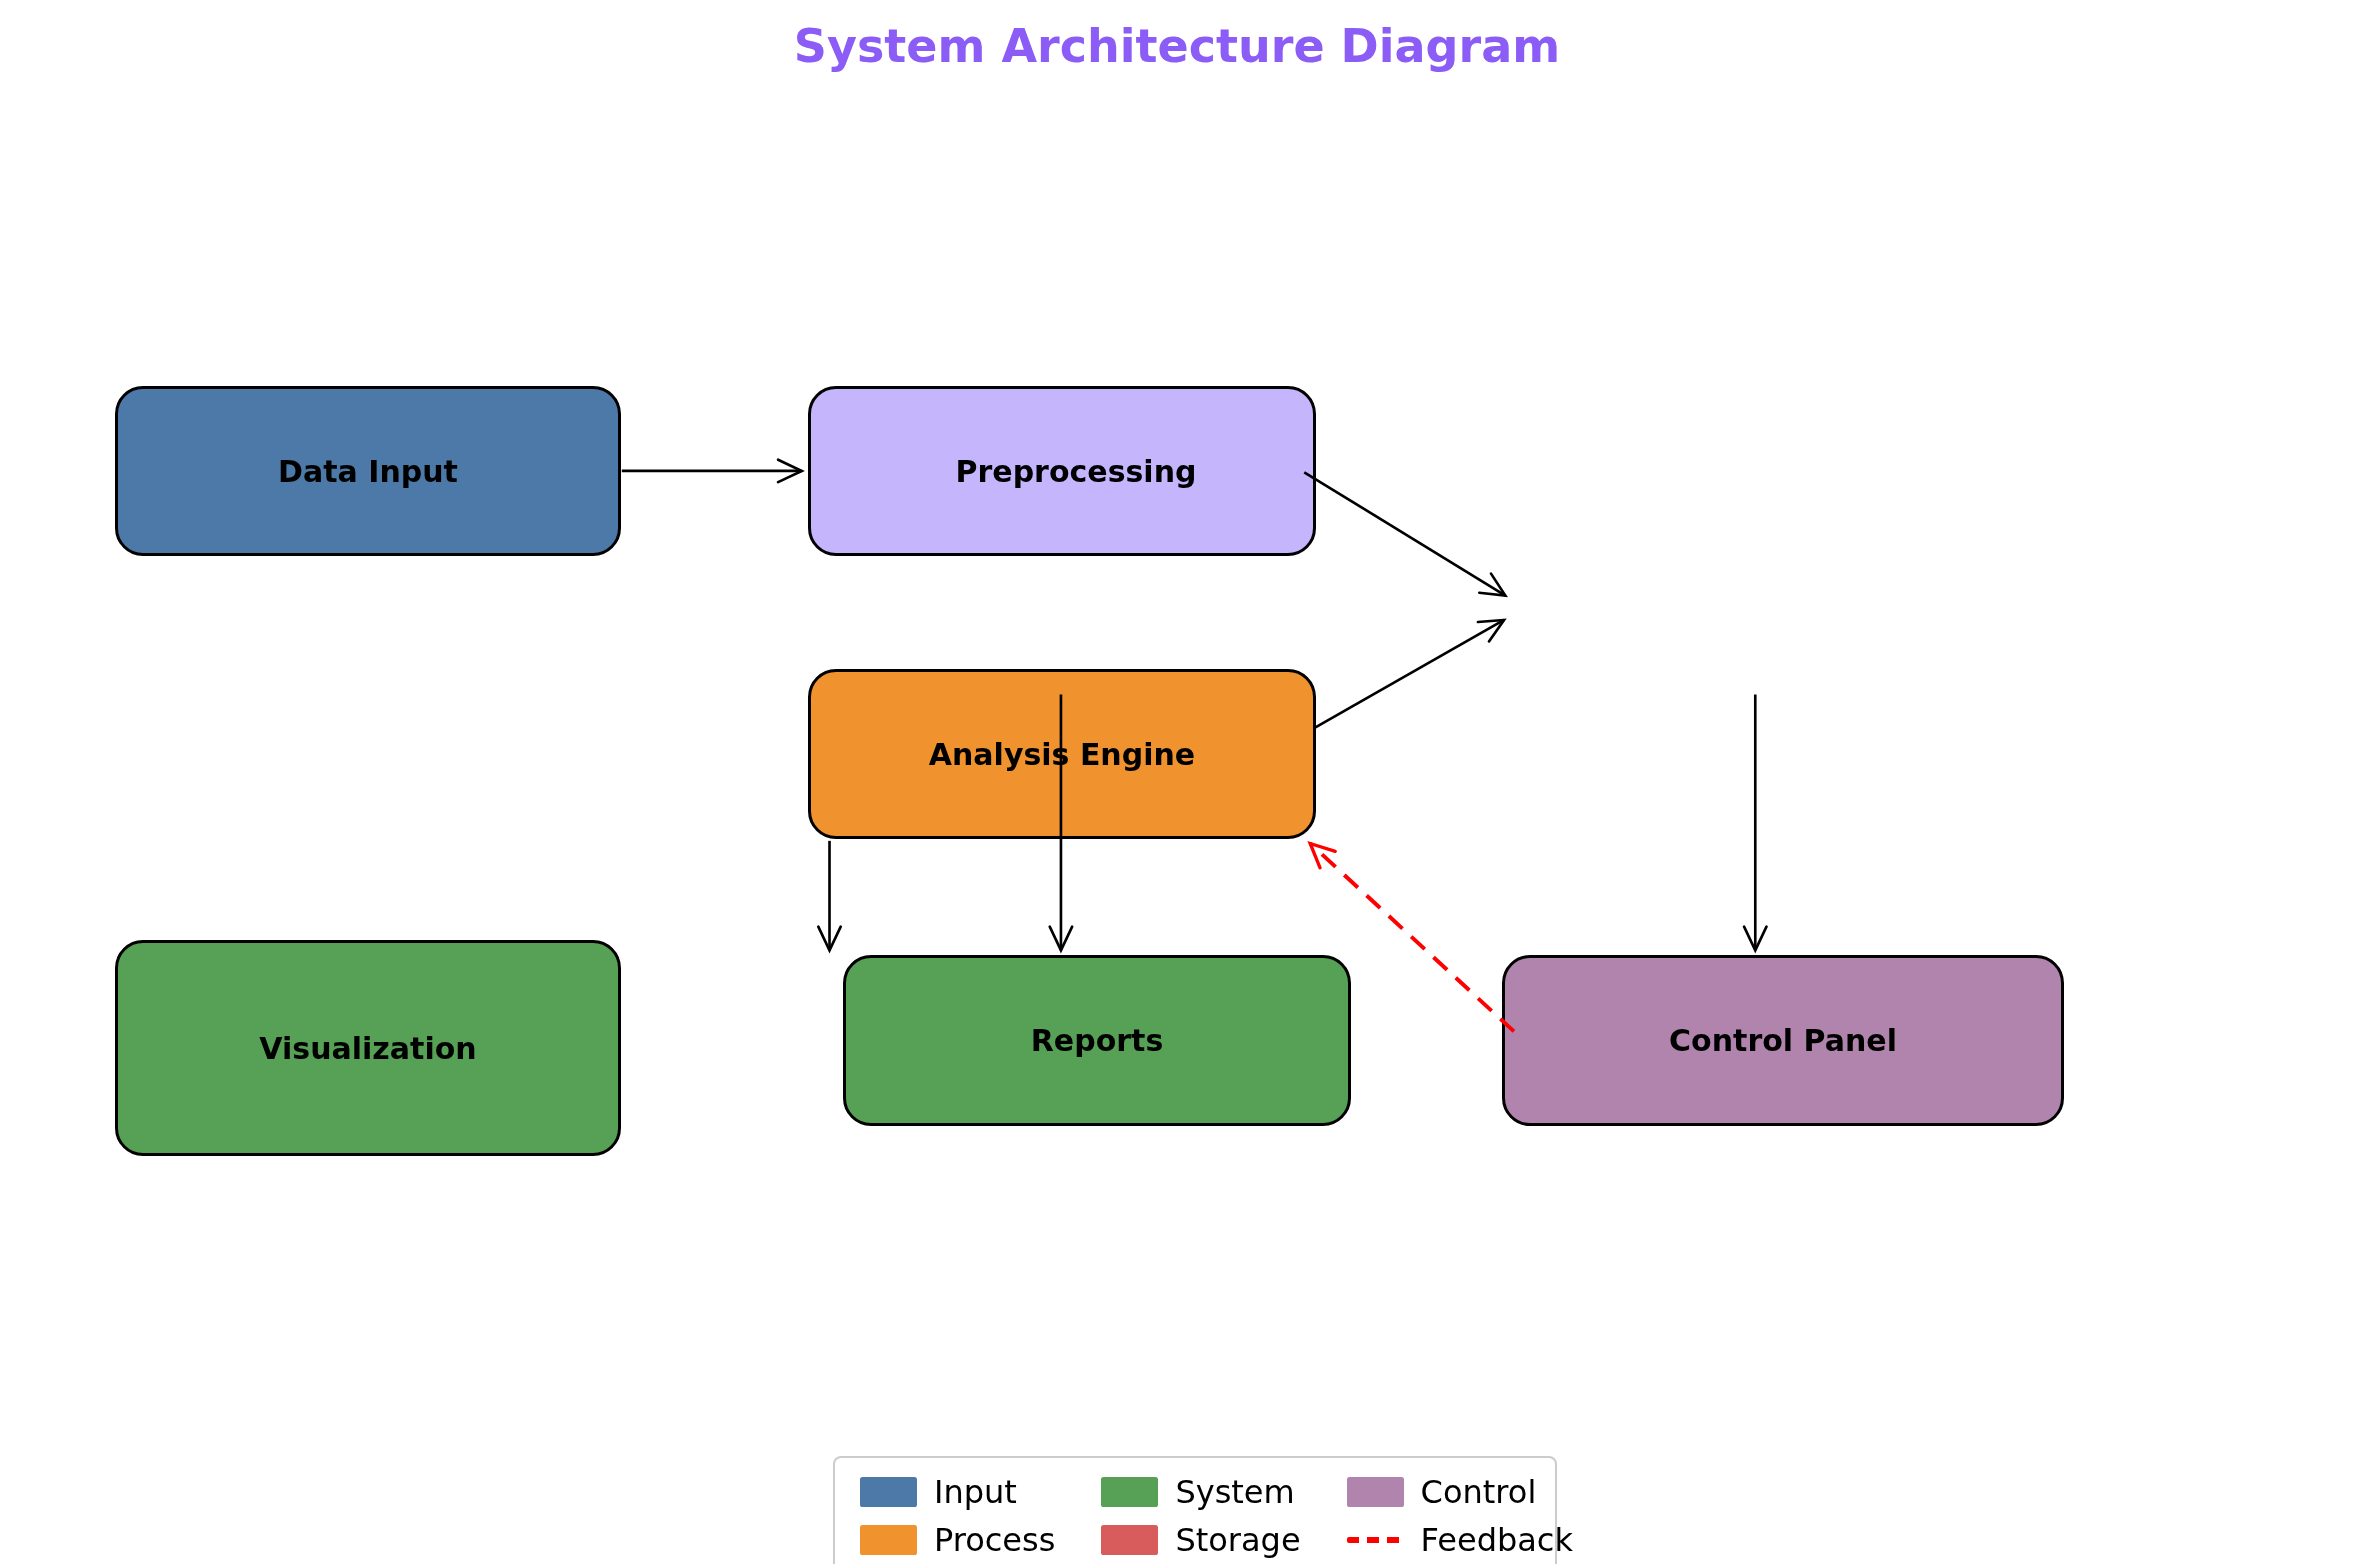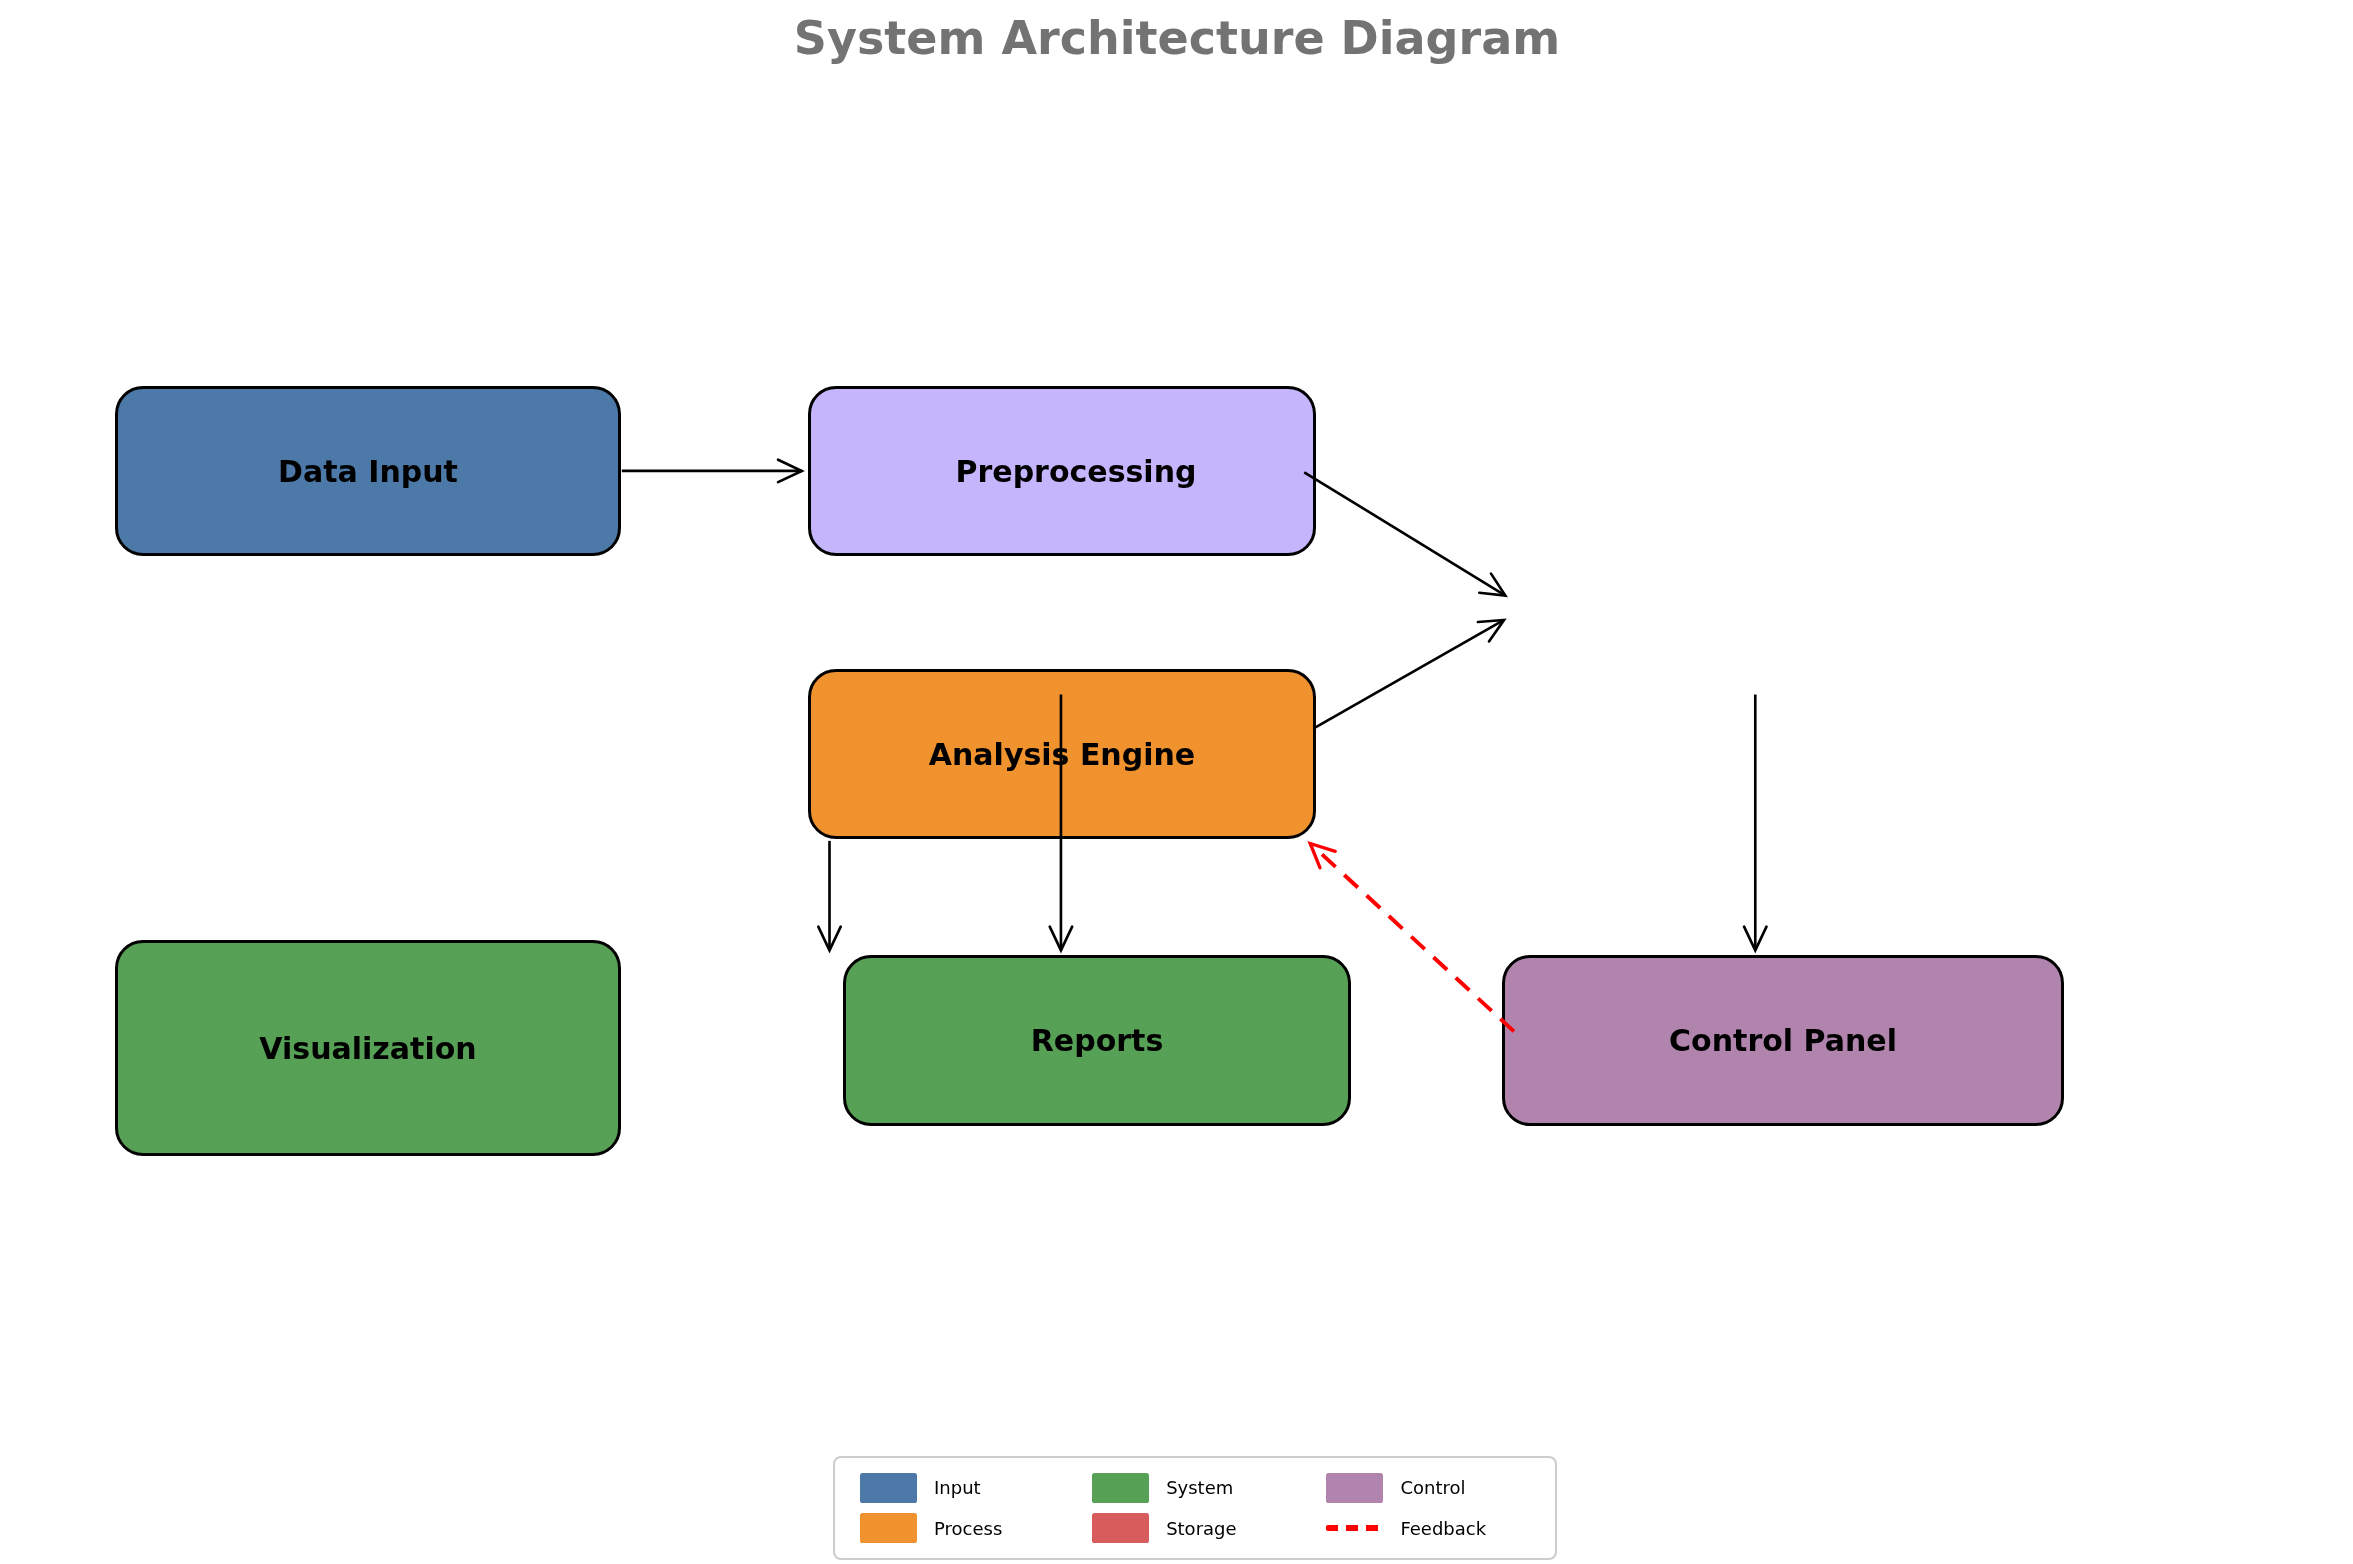--- a/index.html
+++ b/index.html
@@ -6,22 +6,22 @@
   #canvas{
     position:relative;
     width:2354px;height:1565px;
     background:#ffffff;
     font-family:"DejaVu Sans", sans-serif;
     overflow:hidden;
   }
   .title{
     position:absolute;left:0;right:0;top:10.5px;
     text-align:center;
-    font-size:46px;font-weight:bold;color:#737373;
-    margin:0;
+    font-size:46px;font-weight:bold;color:#8b5cf6;
+    margin:8px;
   }
   .node{
     position:absolute;
     box-sizing:border-box;
     border:3.3px solid #000;
     border-radius:28px;
     display:flex;align-items:center;justify-content:center;
     font-size:30px;font-weight:bold;color:#000;
     z-index:1;
   }
@@ -50,21 +50,21 @@
     display:grid;
     grid-template-rows:repeat(2,auto);
     grid-auto-flow:column;
     grid-column-gap:46px;
     grid-row-gap:10.5px;
     align-items:center;
     z-index:6;
   }
   .legend-item{
     display:flex;align-items:center;
-    font-size:18px;color:#000;
+    font-size:32px;color:#000;
     white-space:nowrap;
   }
   .swatch{
     display:inline-block;
     width:57px;height:30px;
     border-radius:2.6px;
     margin-right:17px;
     flex:0 0 auto;
   }
   .swatch-dash{

